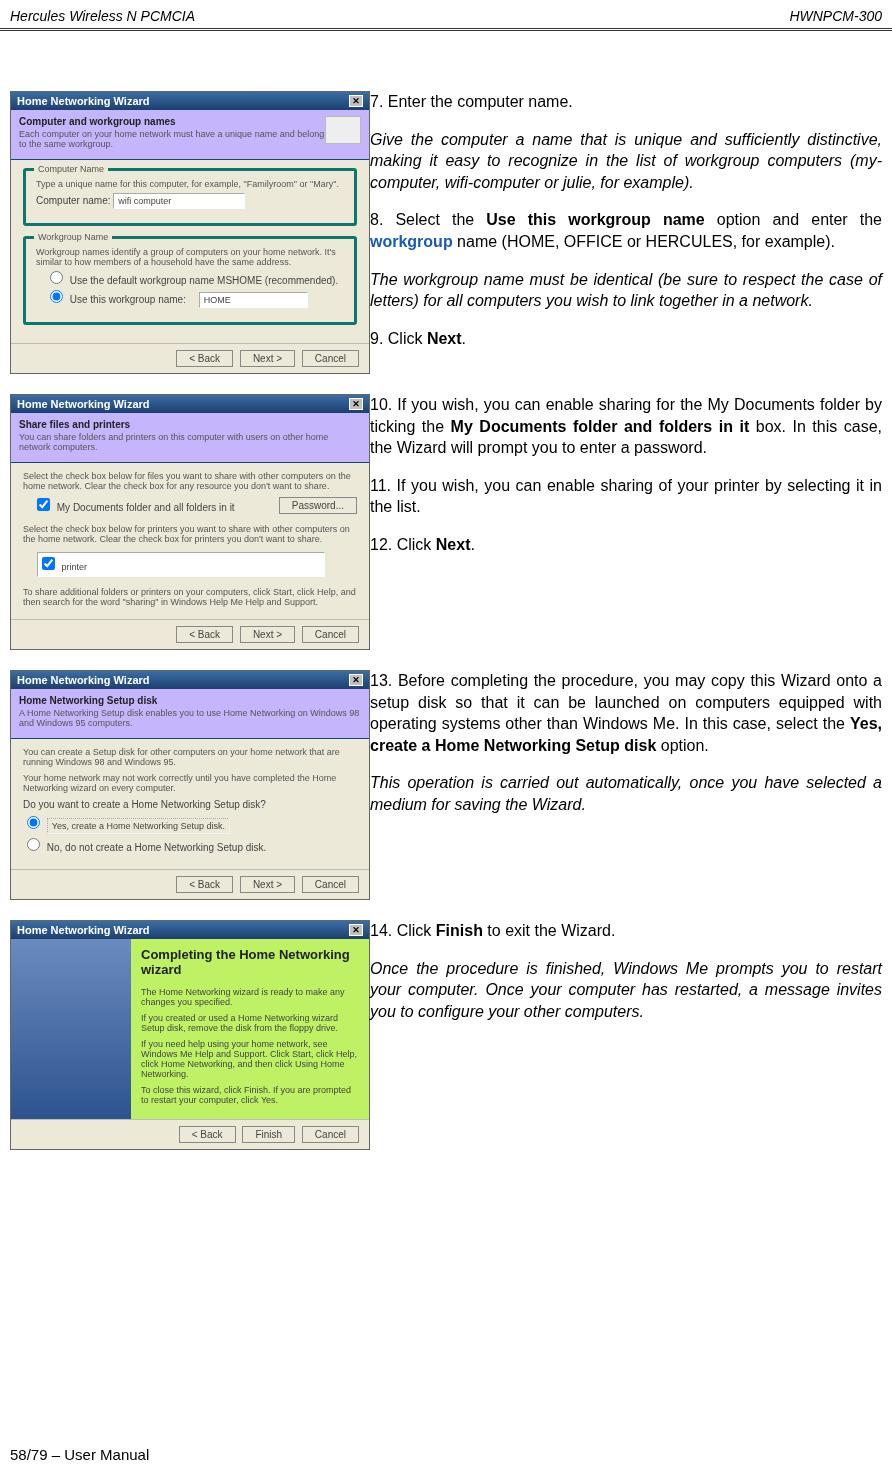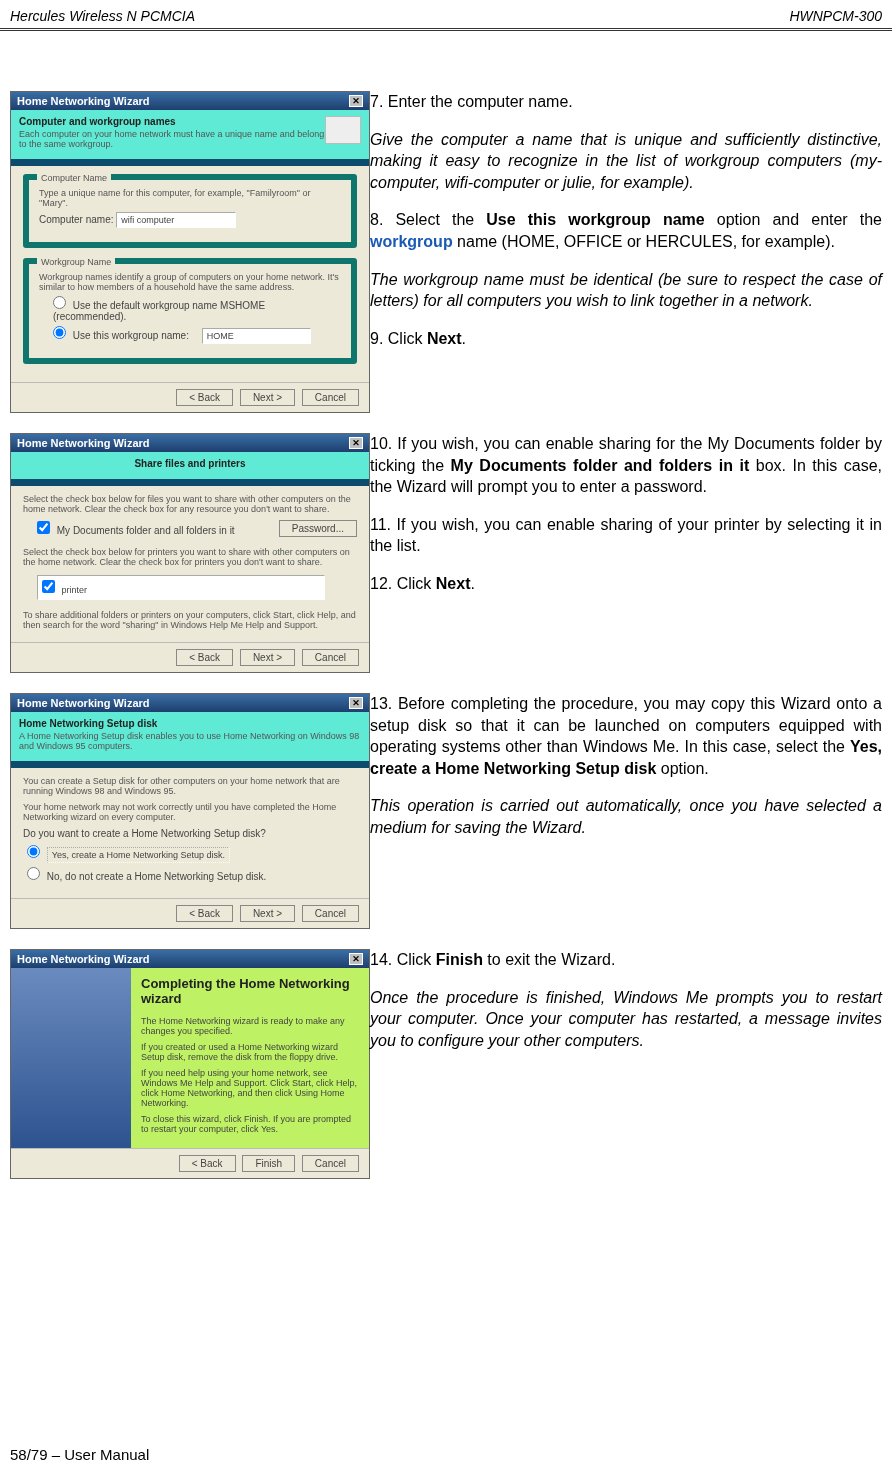--- a/index.html
+++ b/index.html
@@ -62,25 +62,25 @@
   .titlebar .close {
     width: 14px; height: 12px;
     background: #c0c0c0;
     border: 1px solid #fff;
     color: #000;
     font-size: 9px;
     text-align: center;
     line-height: 10px;
   }
   .whdr {
-    background: #5eead4;
+    background: #c4b5fd;
     padding: 6px 8px 10px 8px;
-    border-bottom: 7px solid #0c4a6e;
+    border-bottom: 1px solid #0c4a6e;
     display: flex;
-    justify-content: center;
+    justify-content: flex-start;
   }
   .whdr .t1 { font-weight: bold; color: #222; }
   .whdr .t2 { font-size: 9px; color: #555; margin-top:2px; }
   .wbody {
     padding: 8px 12px;
     min-height: 50px;
   }
   .sec-lbl { font-size:9px; color:#555; margin-bottom:4px;}
   .inset {
     border-top: 1px solid #aaa;
@@ -107,21 +107,21 @@
   .btnrow .btn { margin-left: 4px; }
   .radio { margin-right:4px; }
   .chk { margin-right:4px; }
   .icon-box {
     width: 36px; height: 28px;
     background: #eee;
     border:1px solid #bbb;
     flex: 0 0 36px;
   }
   .fgroup {
-    border:6px solid #0f766e;
+    border:3px solid #0f766e;
     border-radius:3px;
     padding:8px 10px 14px 10px;
     margin-bottom:10px;
     position:relative;
   }
   .fgroup .legend {
     position:absolute; top:-7px; left:8px;
     background:#ece9d8; padding:0 4px;
     font-size:9px; color:#555;
   }
@@ -164,21 +164,21 @@
             <div class="t1">Computer and workgroup names</div>
             <div class="t2">Each computer on your home network must have a unique name and belong to the same workgroup.</div>
           </div>
           <div class="icon-box"></div>
         </div>
         <div class="wbody">
           <div class="fgroup">
             <span class="legend">Computer Name</span>
             <div class="sec-lbl">Type a unique name for this computer, for example, "Familyroom" or "Mary".</div>
             <span>Computer name:</span>
-            <span class="inset" style="width:120px">wifi computer</span>
+            <span class="inset" style="width:132px">wifi computer</span>
           </div>
           <div class="fgroup">
             <span class="legend">Workgroup Name</span>
             <div class="sec-lbl">Workgroup names identify a group of computers on your home network. It's similar to how members of a household have the same address.</div>
             <div style="margin:4px 0 4px 14px">
               <input type="radio" class="radio" style="">
               <span>Use the default workgroup name MSHOME (recommended).</span>
             </div>
             <div style="margin-left:14px">
               <input type="radio" class="radio" checked="" style="">
@@ -210,20 +210,21 @@
   <div class="row">
     <div class="col-img">
       <div class="wizard">
         <div class="titlebar">
           <span>Home Networking Wizard</span>
           <span class="close">✕</span>
         </div>
         <div class="whdr">
           <div>
             <div class="t1">Share files and printers</div>
+            <div class="t2">You can share folders and printers on this computer with users on other home network computers.</div>
           </div>
         </div>
         <div class="wbody">
           <div class="sec-lbl">Select the check box below for files you want to share with other computers on the home network. Clear the check box for any resource you don't want to share.</div>
           <div style="margin:6px 0 10px 14px;display:flex;justify-content:space-between;align-items:center">
             <span>
               <input type="checkbox" class="chk" checked="" style="">
               <span>My Documents folder and all folders in it</span>
             </span>
             <span class="btn">Password...</span>

